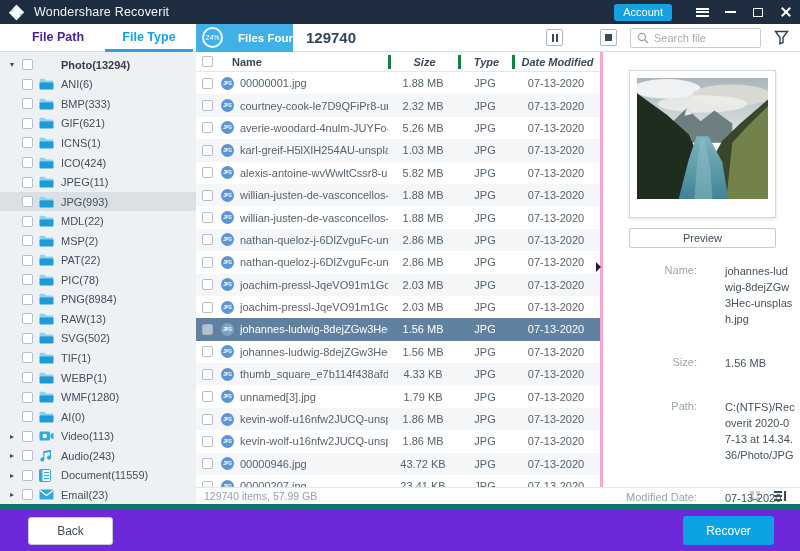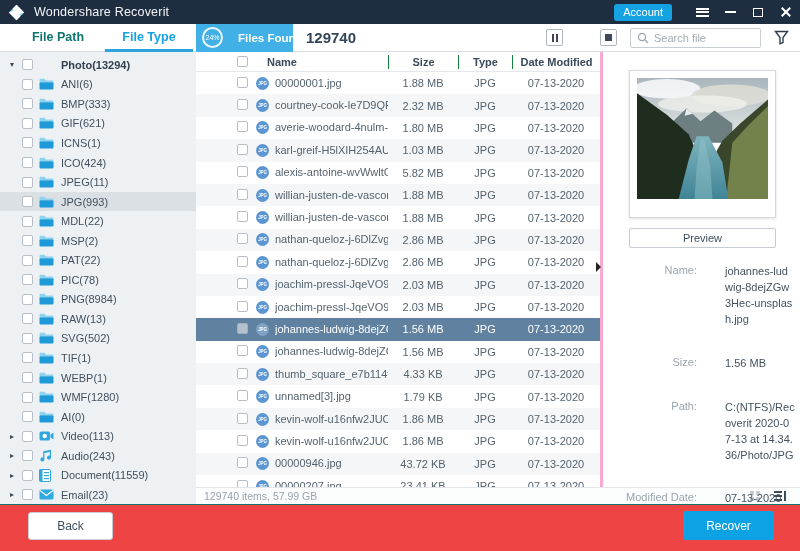--- a/index.html
+++ b/index.html
@@ -15,21 +15,21 @@
   .winbtn { width:28px; height:24px; display:flex; align-items:center; justify-content:center; cursor:pointer; position:relative; }
   .burger span { display:block; width:13px; height:2px; background:#fff; margin:1.5px 0; }
   .min-glyph { width:11px; height:2px; background:#fff; }
   .max-glyph { width:10px; height:9px; border:1.6px solid #fff; }
   .close-glyph { position:relative; width:12px; height:12px; }
   .close-glyph:before,.close-glyph:after { content:""; position:absolute; left:5px; top:0; width:1.8px; height:12px; background:#fff; }
   .close-glyph:before { transform:rotate(45deg); } .close-glyph:after { transform:rotate(-45deg); }
 
   
   .toolbar { position:absolute; left:0; top:24px; width:800px; height:28px; background:#fff; border-bottom:1px solid #d9dee3; }
-  .tab { position:absolute; top:0; height:28px; line-height:27px; font-size:12.5px; color:#0f766e; font-weight:bold; cursor:pointer; text-align:center; }
+  .tab { position:absolute; top:0; height:28px; line-height:27px; font-size:12.5px; color:#4c1d95; font-weight:bold; cursor:pointer; text-align:center; }
   .tab.path { left:14px; width:88px; }
   .tab.type { left:105px; width:88px; color:#14a2e2; border-bottom:3px solid #2da4de; }
   .progress-strip { position:absolute; left:196px; top:0; width:404px; height:28px; overflow:hidden; }
   .progress-fill { position:absolute; left:0; top:0; height:28px; width:97px; background:#40b0e6; }
   .progress-circle { position:absolute; left:6px; top:3px; width:21px; height:21px; border-radius:50%; border:2px solid rgba(255,255,255,.9); color:#fff; font-size:7px; display:flex; align-items:center; justify-content:center; }
   .ff-label { position:absolute; left:42px; top:0; line-height:28px; font-size:11.5px; font-weight:bold; color:#fff; }
   .ff-value { position:absolute; left:110px; top:0; line-height:28px; font-size:15px; font-weight:bold; color:#33455a; }
   .scanbtn { position:absolute; top:5px; width:17px; height:17px; border:1px solid #aeb6be; border-radius:2px; background:#fff; display:flex; align-items:center; justify-content:center; cursor:pointer; }
   .scanbtn.pause { left:546px; } .scanbtn.stop { left:600px; }
   .pause-glyph { display:flex; gap:2px; } .pause-glyph i { width:2px; height:8px; background:#3c4a58; }
@@ -48,25 +48,25 @@
   .cb { width:11px; height:11px; border:1px solid #b7bec6; border-radius:2px; background:#fff; flex:0 0 auto; }
   .side-row .cb { margin-left:5px; }
   .side-row.child .cb { margin-left:22px; }
   .side-ic { width:16px; height:14px; margin-left:6px; flex:0 0 auto; display:flex; align-items:center; }
   .side-label { margin-left:6px; white-space:nowrap; }
   .side-row.root .side-label { font-weight:bold; color:#33414f; }
 
   
   .filetable { position:absolute; left:196px; top:52px; width:404px; height:435px; background:#fff; }
   .thead { display:flex; height:20px; align-items:center; border-bottom:1px solid #e4e8ec; font-size:11px; font-weight:bold; color:#3a4a5a; }
-  .tc-name { flex:1; display:flex; padding-left:28px; min-width:0;margin-left:13px; }
+  .tc-name { flex:1; display:flex; align-items:center; padding-left:6px; min-width:0; }
   .tc-size { width:70px; text-align:center; flex:0 0 auto; }
   .tc-type { width:54px; text-align:center; flex:0 0 auto; }
   .tc-date { width:88px; text-align:center; flex:0 0 auto; }
-  .thead .tc-size,.thead .tc-type,.thead .tc-date { border-left:1px solid #15803d; height:14px; line-height:14px; }
+  .thead .tc-size,.thead .tc-type,.thead .tc-date { border-left:3px solid #15803d; height:14px; line-height:14px;font-style:italic; }
   .thead .hname { margin-left:19px; }
   .tbody { height:415px; overflow:hidden; }
   .trow { display:flex; height:22.4px; align-items:center; font-size:11px; color:#55636e; cursor:pointer; }
   .trow:nth-child(even) { background:#f4f6f8; }
   .trow.sel { background:#60819f; color:#fff; }
   .trow.sel .cb { background:#b5c2cd; border-color:#9fb0bf; }
   .fbadge { width:13px; height:13px; border-radius:50%; background:#5b96d2; color:#fff; font-size:4.5px; font-weight:bold; display:flex; align-items:center; justify-content:center; margin-left:8px; flex:0 0 auto; letter-spacing:-.2px; }
   .trow.sel .fbadge { background:#7fa3c4; }
   .fname { margin-left:6px; white-space:nowrap; overflow:hidden; min-width:0; }
 
@@ -85,21 +85,21 @@
   .rightpanel { position:absolute; left:600px; top:52px; width:200px; height:435px; background:#fff; border-left:3px solid #f9a8d4; }
   .collapse-arrow { position:absolute; left:-7px; top:210px; width:0; height:0; border-left:5px solid #222; border-top:5px solid transparent; border-bottom:5px solid transparent; cursor:pointer; }
   .pcard { position:absolute; left:26px; top:18px; width:147px; height:148px; background:#fff; border:1px solid #d4d9de; box-shadow:0 1px 3px rgba(0,0,0,.12); padding:7px; }
   .pcard svg { width:100%; height:121px; display:block; }
   .preview-btn { position:absolute; left:26px; top:176px; width:147px; height:20px; background:#fff; border:1px solid #c6ccd2; border-radius:2px; font-size:11px; color:#3f4f5e; cursor:pointer; font-family:"Liberation Sans",sans-serif; }
   .details { position:absolute; left:10px; top:212px; width:182px; display:grid; grid-template-columns:84px 1fr; column-gap:7px; row-gap:10px; font-size:11px;gap:28px; }
   .dlabel { color:#9aa5ae; text-align:right; }
   .dvalue { color:#44525f; word-break:break-all; line-height:1.45; }
 
   
-  .footer { position:absolute; left:0; top:504px; width:800px; height:47px; background:#ef4444; border-top:1px solid #0f766e; }
+  .footer { position:absolute; left:0; top:504px; width:800px; height:47px; background:#6d28d9; border-top:6px solid #0f766e; }
   .back-btn { position:absolute; left:28px; top:7px; width:85px; height:28px; background:#fff; border:1px solid #c6ccd2; border-radius:3px; font-size:12px; color:#3f4f5e; cursor:pointer; font-family:"Liberation Sans",sans-serif; }
   .recover-btn { position:absolute; left:683px; top:6px; width:91px; height:29px; background:#0da2e3; border:none; border-radius:3px; font-size:12px; color:#fff; cursor:pointer; font-family:"Liberation Sans",sans-serif; }
 </style>
 </head>
 <body>
 
 <div class="window">
 
   <div class="titlebar">
     <svg class="logo" viewBox="0 0 20 20">
@@ -432,21 +432,21 @@
           <div class="tc-size">2.32 MB</div>
           <div class="tc-type">JPG</div>
           <div class="tc-date">07-13-2020</div>
         </div>
         <div class="trow">
           <div class="tc-name">
             <span class="cb"></span>
             <span class="fbadge">JPG</span>
             <span class="fname">averie-woodard-4nulm-JUYFo-unspla...</span>
           </div>
-          <div class="tc-size">1.80 MB</div>
+          <div class="tc-size">5.26 MB</div>
           <div class="tc-type">JPG</div>
           <div class="tc-date">07-13-2020</div>
         </div>
         <div class="trow">
           <div class="tc-name">
             <span class="cb"></span>
             <span class="fbadge">JPG</span>
             <span class="fname">karl-greif-H5lXIH254AU-unsplash.jpg</span>
           </div>
           <div class="tc-size">1.03 MB</div>

